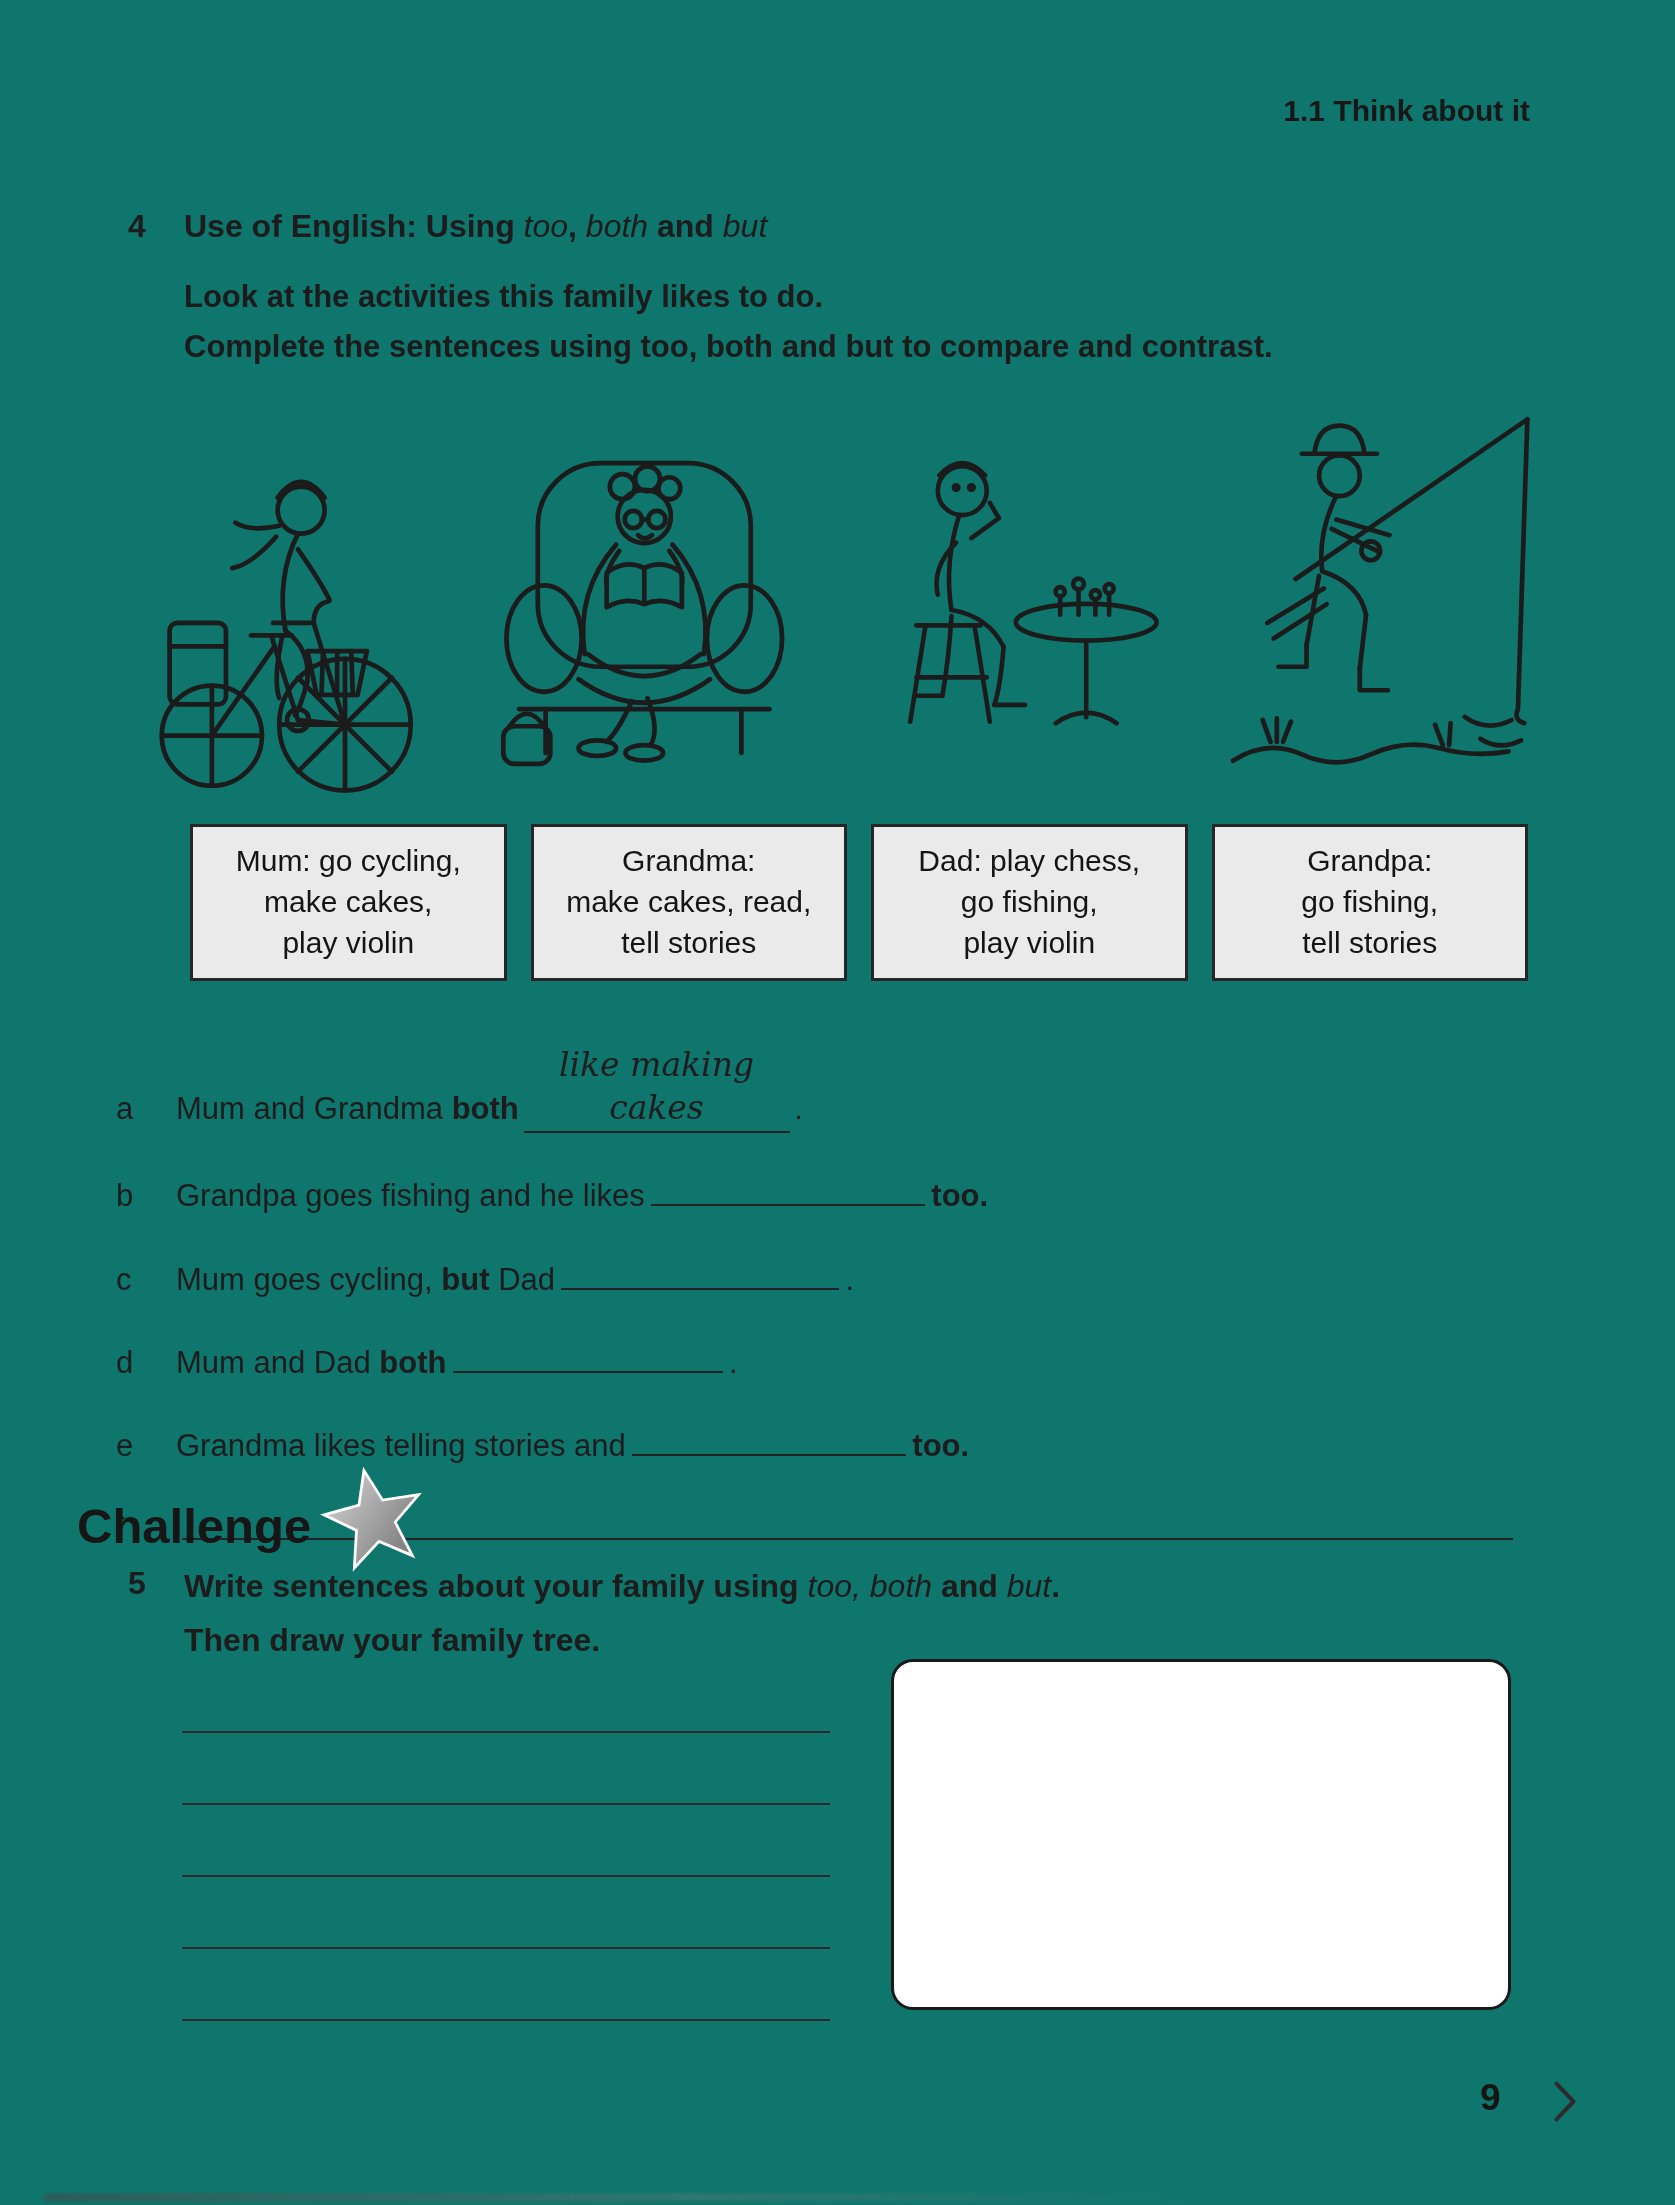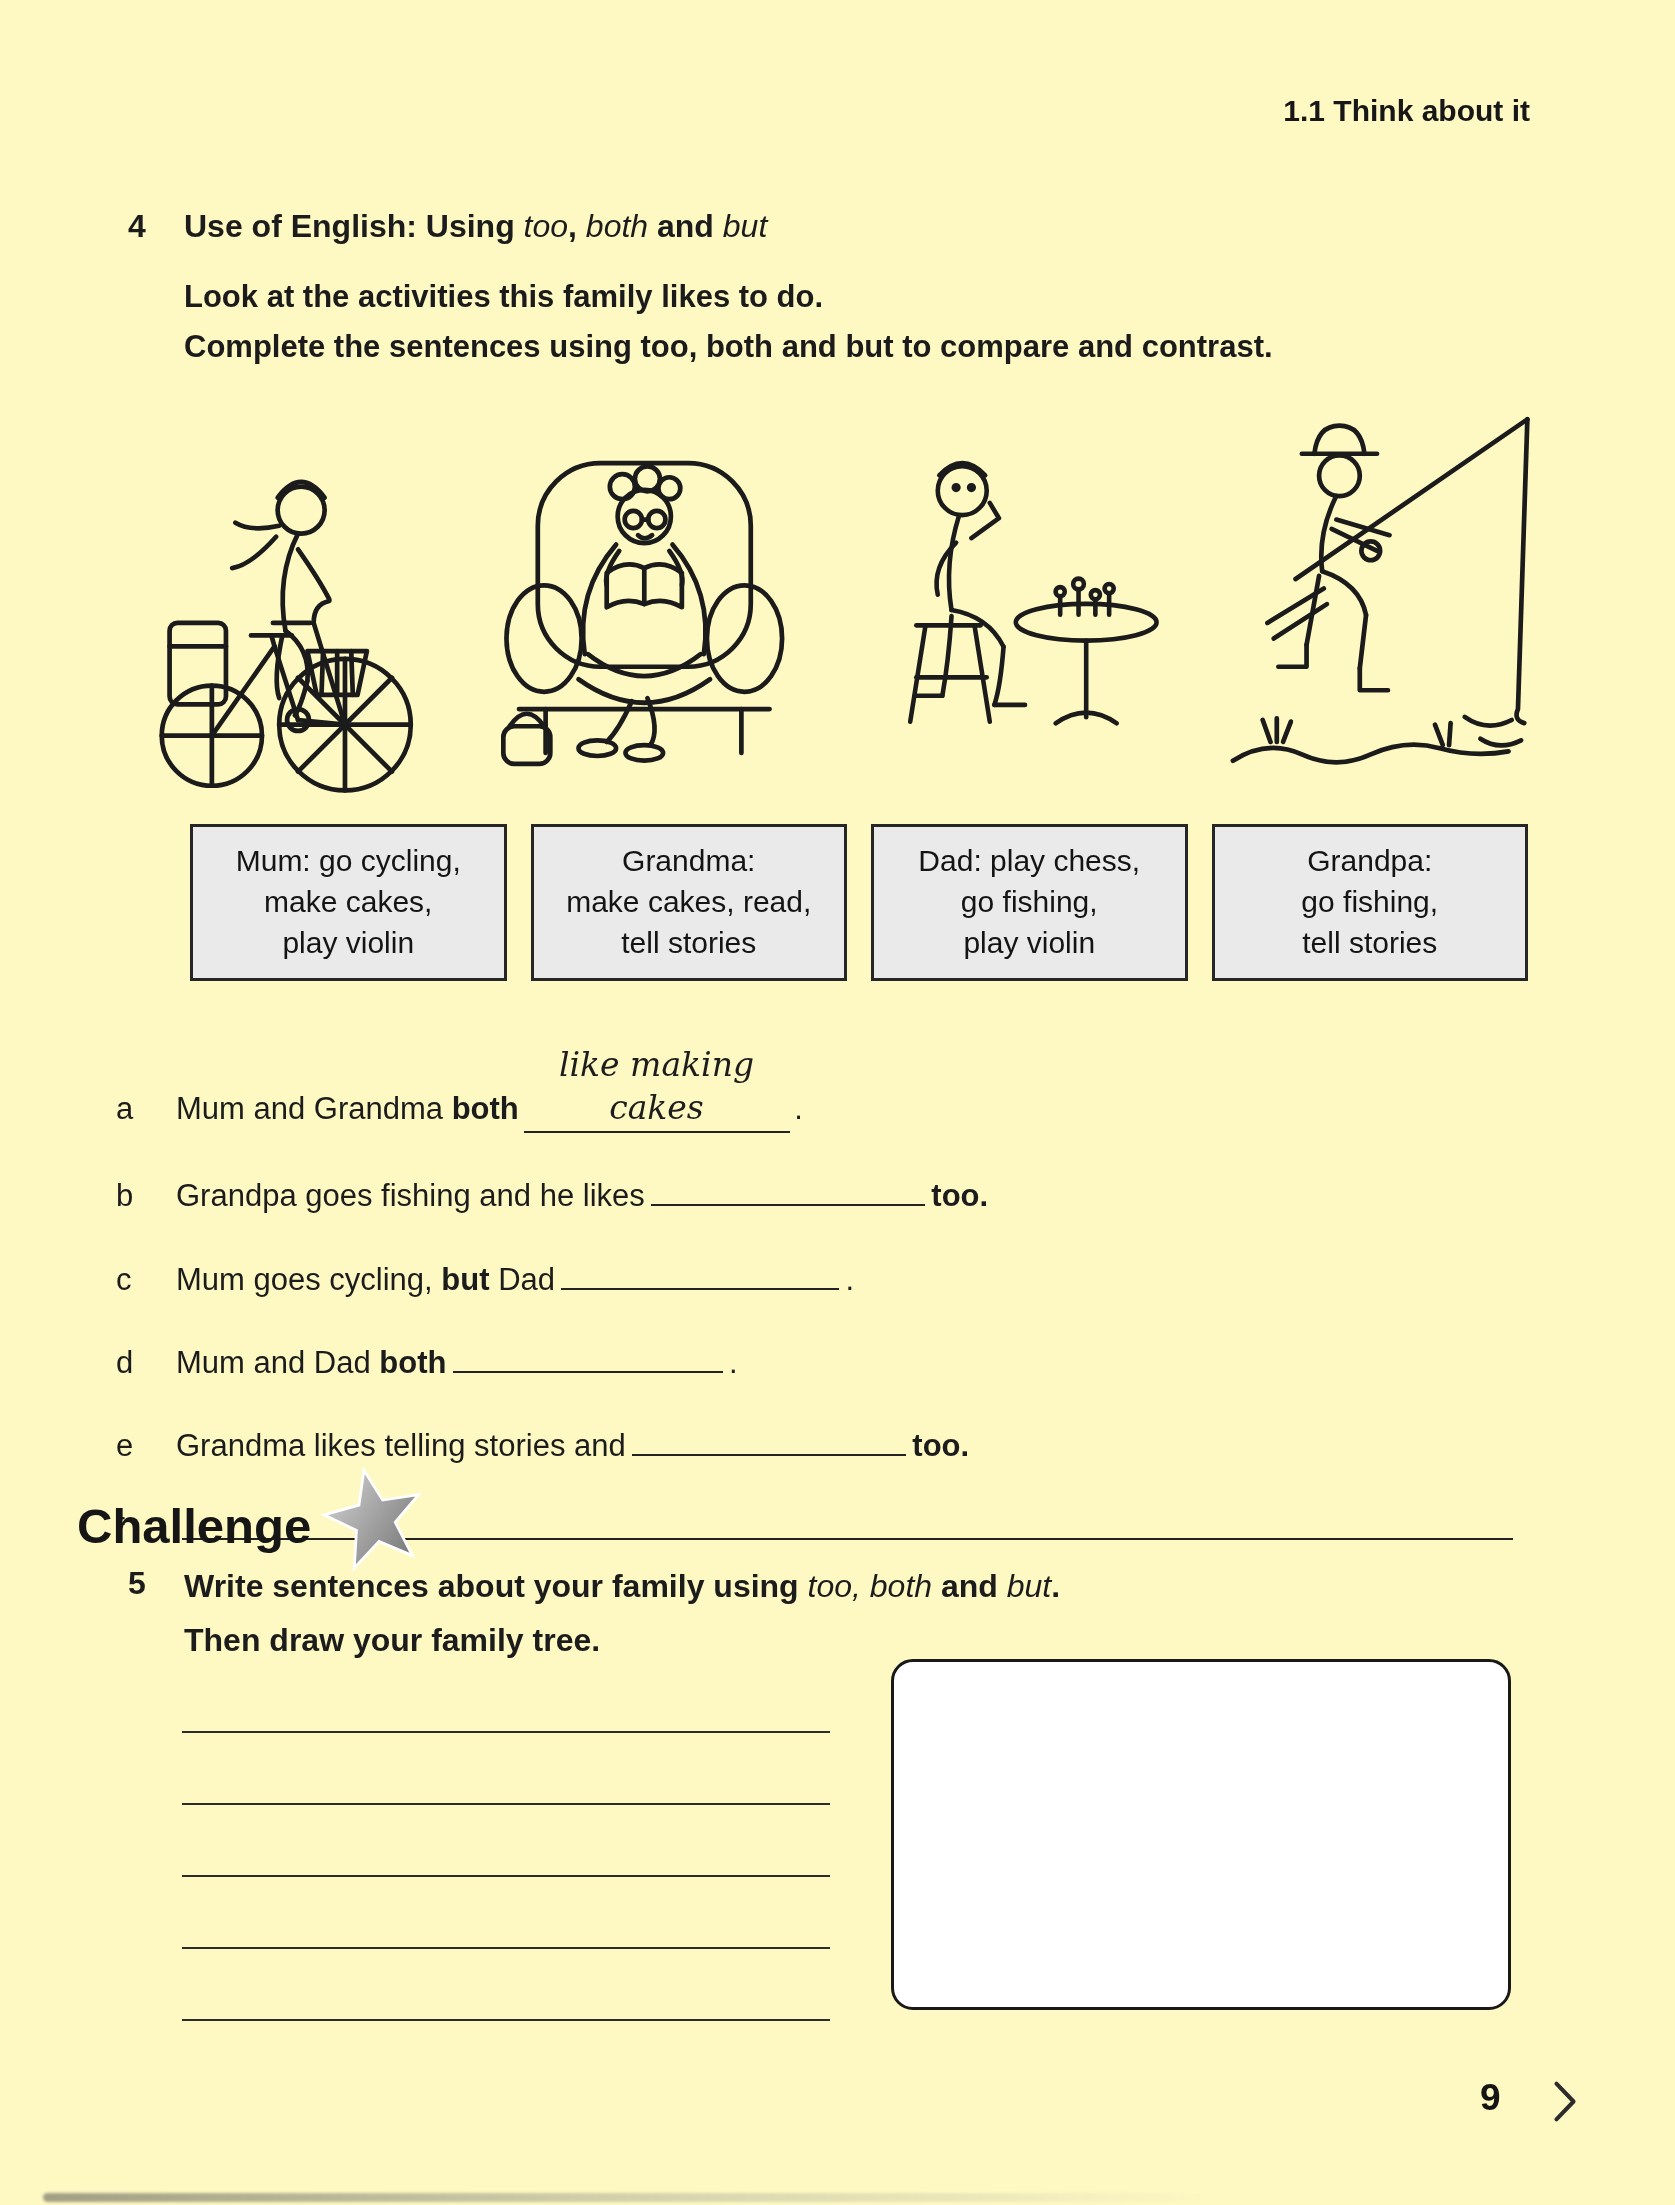--- a/index.html
+++ b/index.html
@@ -1,18 +1,18 @@
 <!DOCTYPE html>
 <html style="font-size:12.5px"><head>
 <meta charset="utf-8">
 <style>
   * { margin:0; padding:0; box-sizing:border-box; }
   html,body { background:#ffffff; }
   .page {
-    position:relative; width:1676px; height:2205px; background:#fef9c3;
+    position:relative; width:1676px; height:2205px; background:#0f766e;
     font-family:"Liberation Sans", sans-serif; color:#1c1c1c; overflow:hidden;
   }
   .page-header {
     position:absolute; top:94px; right:146px;
     font-size:30px; font-weight:bold; color:#171717;
   }
   .ex-head { position:absolute; display:flex; align-items:baseline; }
   .ex4-head { top:208px; left:128px; }
   .ex-num { font-weight:bold; font-size:32px; width:56px; flex:none; }
   .ex-title { font-size:32px; }

